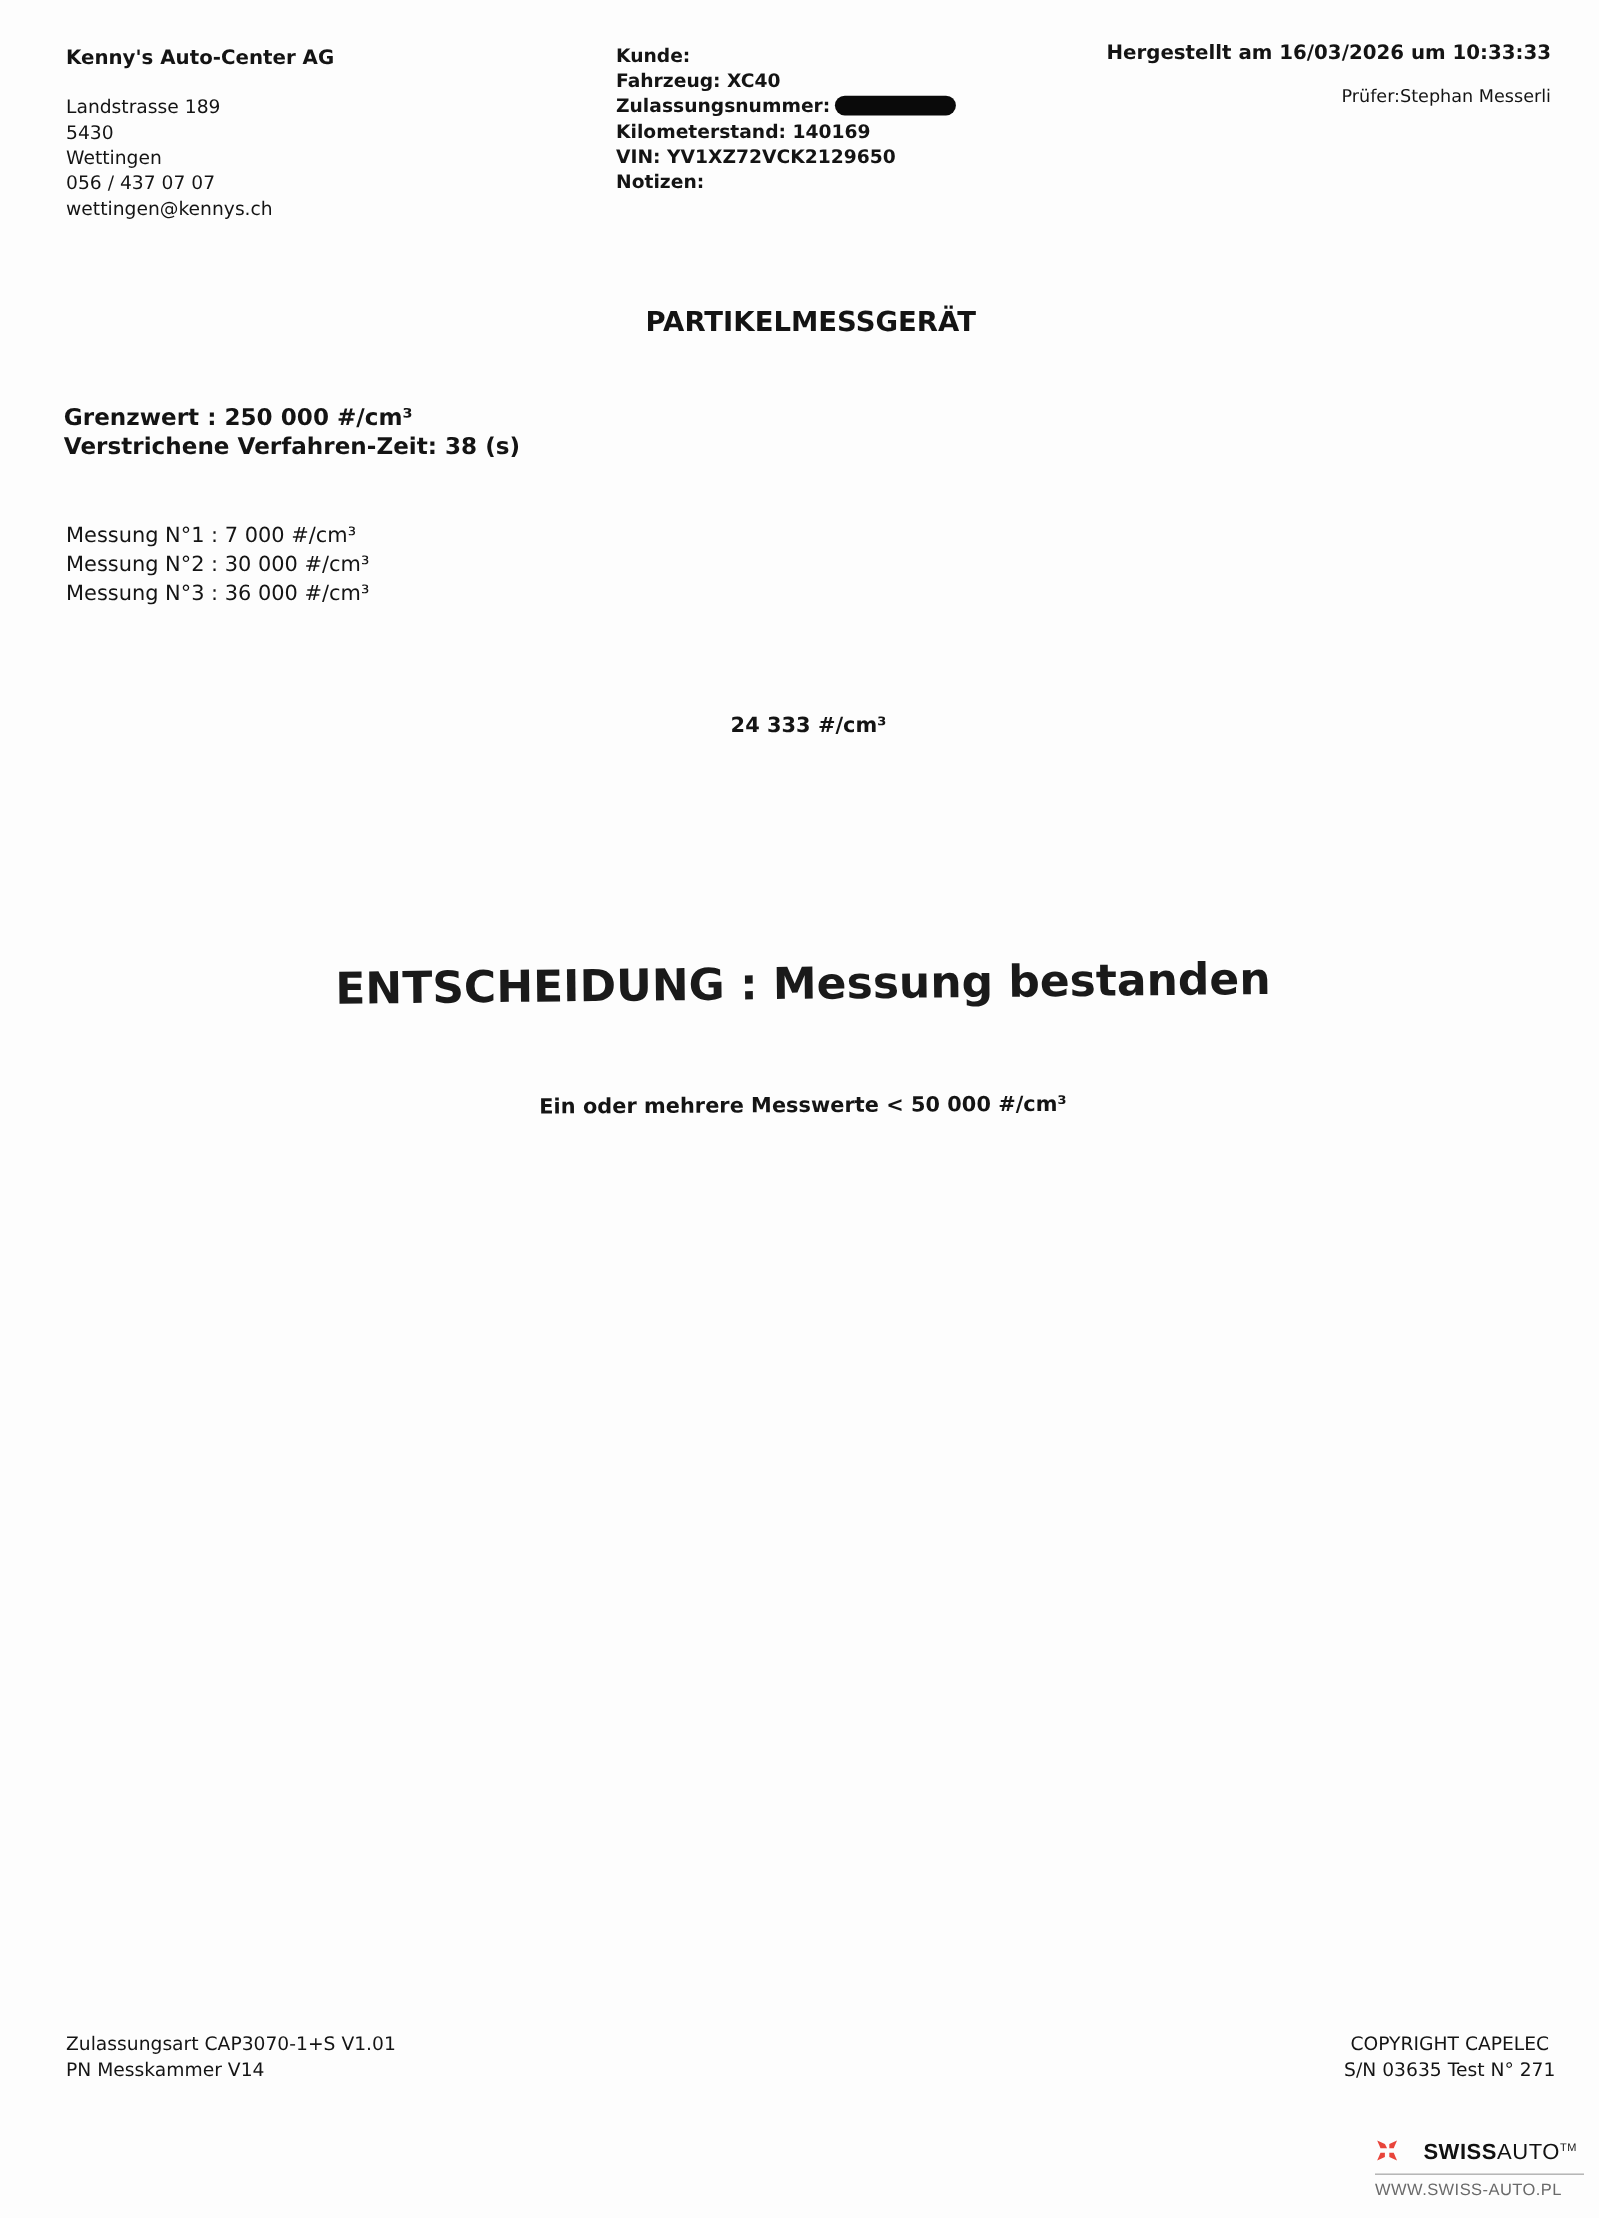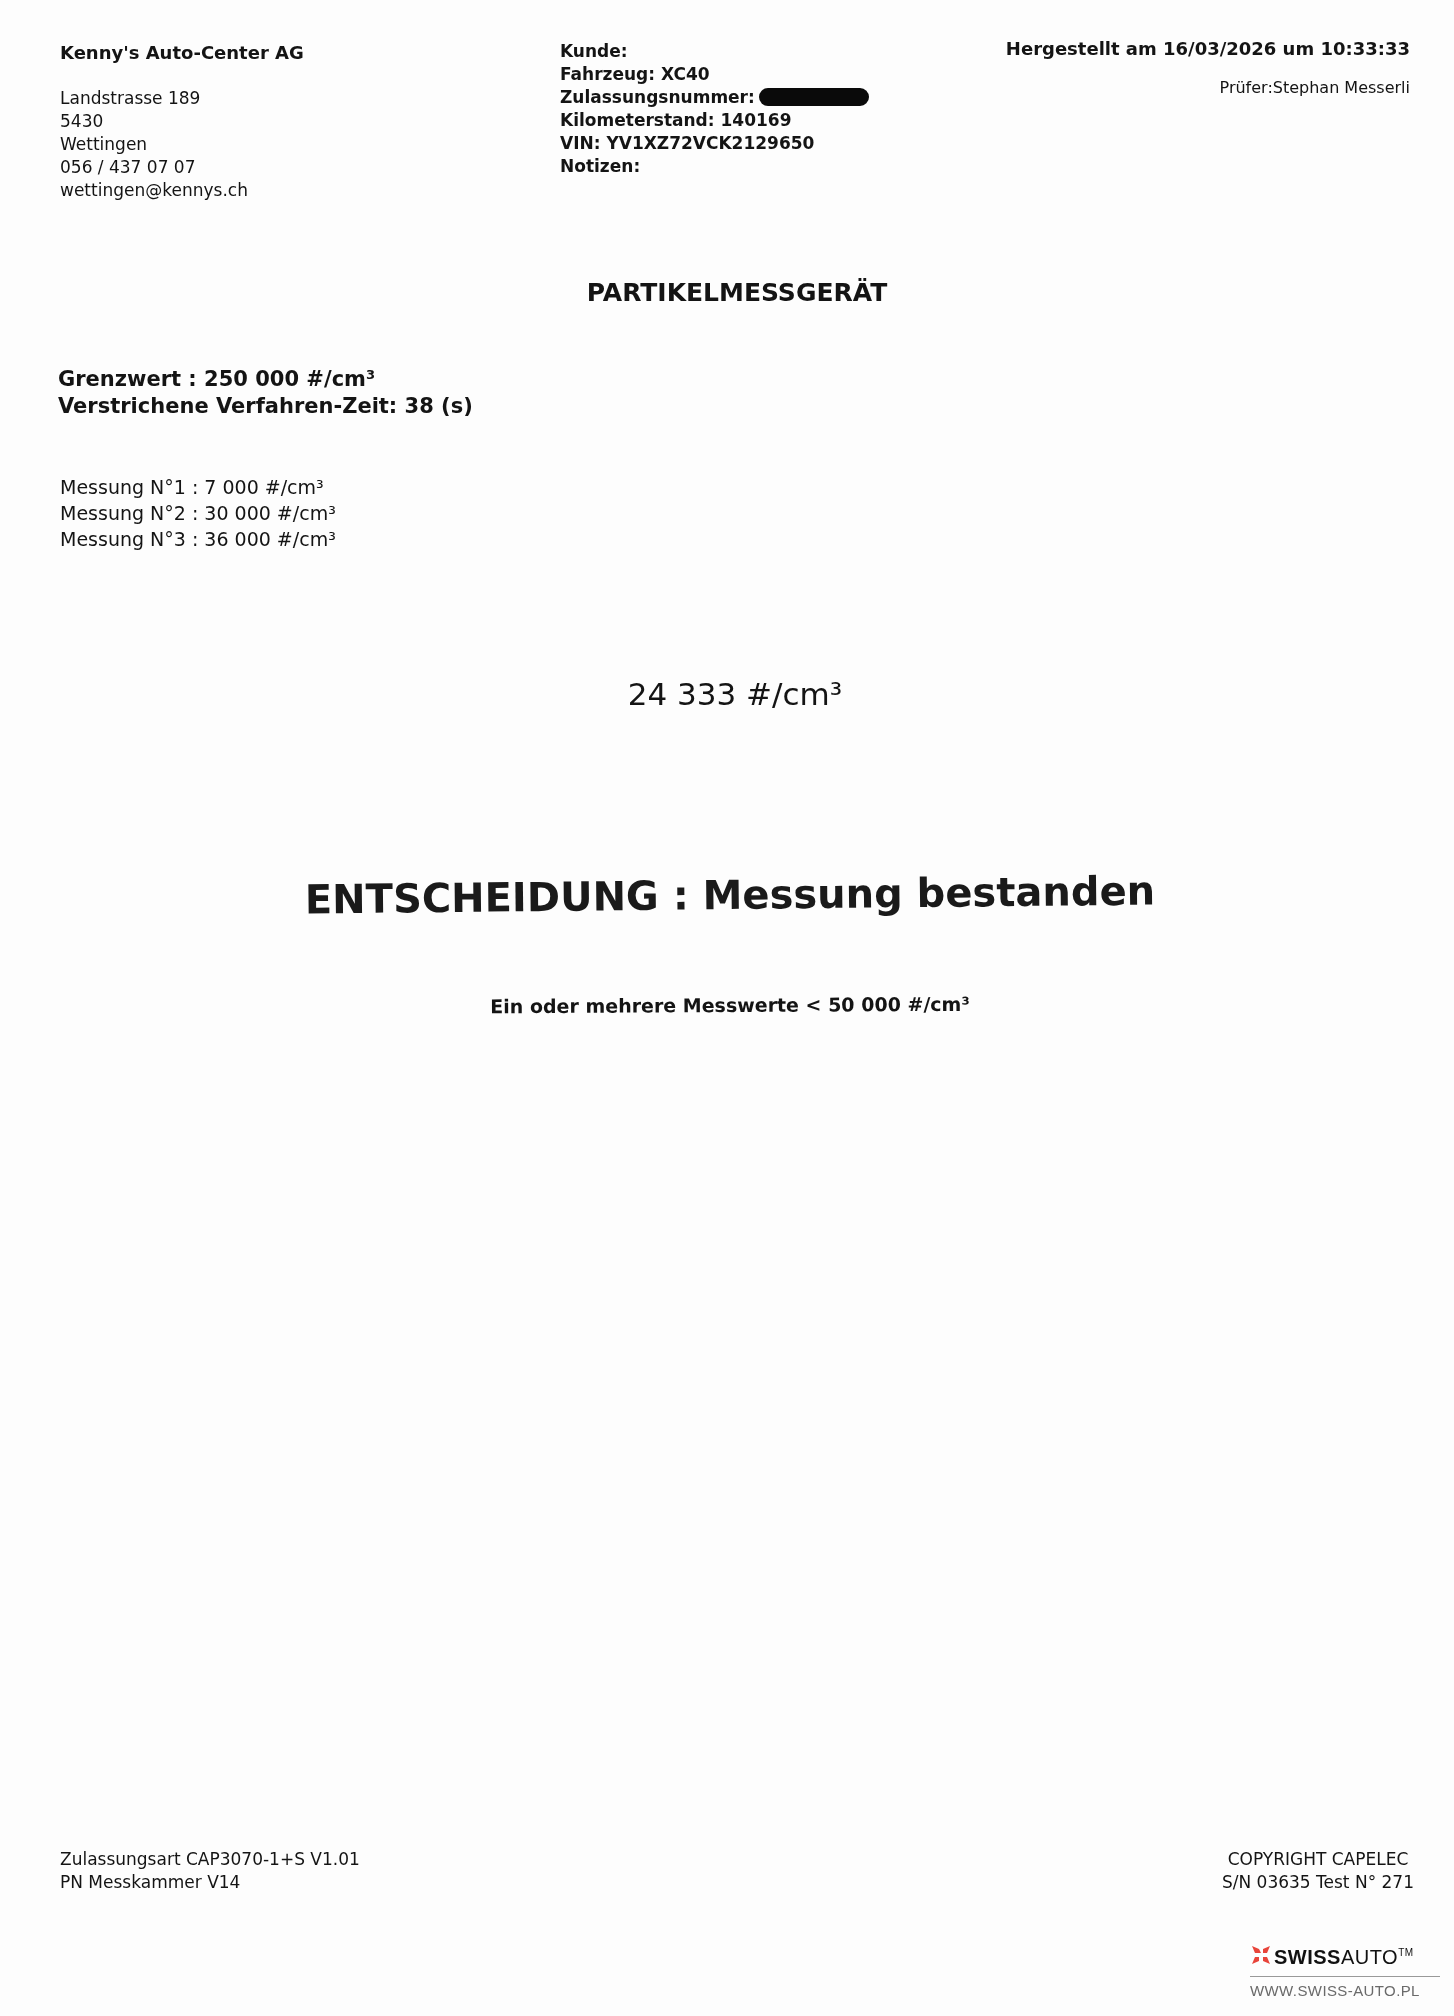--- a/index.html
+++ b/index.html
@@ -13,27 +13,27 @@
   .address { left:60px; top:87px; font-size:17px; line-height:23px; }
   .address div { white-space:nowrap; }
   .vehicle { left:560px; top:40px; width:410px; font-size:17px; font-weight:bold; line-height:23px; }
   .vehicle .row { white-space:nowrap; }
   .redact { display:inline-block; width:110px; height:18px; background:#0a0a0a; border-radius:10px; vertical-align:-3px; margin-left:4px; }
   .created { right:44px; top:38px; font-size:18px; font-weight:bold; white-space:nowrap; }
   .inspector { right:44px; top:78px; font-size:16px; white-space:nowrap; }
   .title { left:527px; top:275px; width:420px; text-align:center; font-size:25px; font-weight:bold; line-height:35px; }
   .limits { left:58px; top:366px; font-size:21px; font-weight:bold; line-height:27px; white-space:nowrap; }
   .measurements { left:60px; top:474px; font-size:19px; line-height:26px; white-space:nowrap; }
-  .mean { left:560px; top:676px; width:350px; text-align:center; font-size:31px; font-weight:normal; }
+  .mean { left:560px; top:648px; width:350px; text-align:center; font-size:19px; font-weight:bold; }
   .decision { left:200px; top:872px; width:1060px; text-align:center; font-size:40px; font-weight:bold; color:#1a1a1a; transform:rotate(-0.6deg); white-space:nowrap; }
   .decision-note { left:400px; top:994px; width:660px; text-align:center; font-size:19px; font-weight:bold; white-space:nowrap; transform:rotate(-0.3deg); }
   .footer-left { left:60px; top:1848px; font-size:17px; line-height:23px; white-space:nowrap; }
   .footer-right { right:40px; top:1848px; font-size:17px; line-height:23px; text-align:center; white-space:nowrap; }
   .brand { right:14px; top:1944px; width:190px; }
-  .brand-row { display:flex; align-items:center; gap:2px; }
+  .brand-row { display:flex; align-items:center; gap:22px; }
   .brand-name { font-family:"Liberation Sans", sans-serif; font-size:20px; color:#111; letter-spacing:0.5px; }
   .brand-name b { font-weight:900; }
   .brand-name sup { font-size:10px; }
   .brand-line { height:1px; background:#999; margin:6px 0 5px 0; }
   .brand-url { font-family:"Liberation Sans", sans-serif; font-size:15px; color:#6a6a6a; letter-spacing:0.4px; }
 </style>
 </head>
 <body>
 
 <div class="abs company">Kenny's Auto-Center AG</div>

